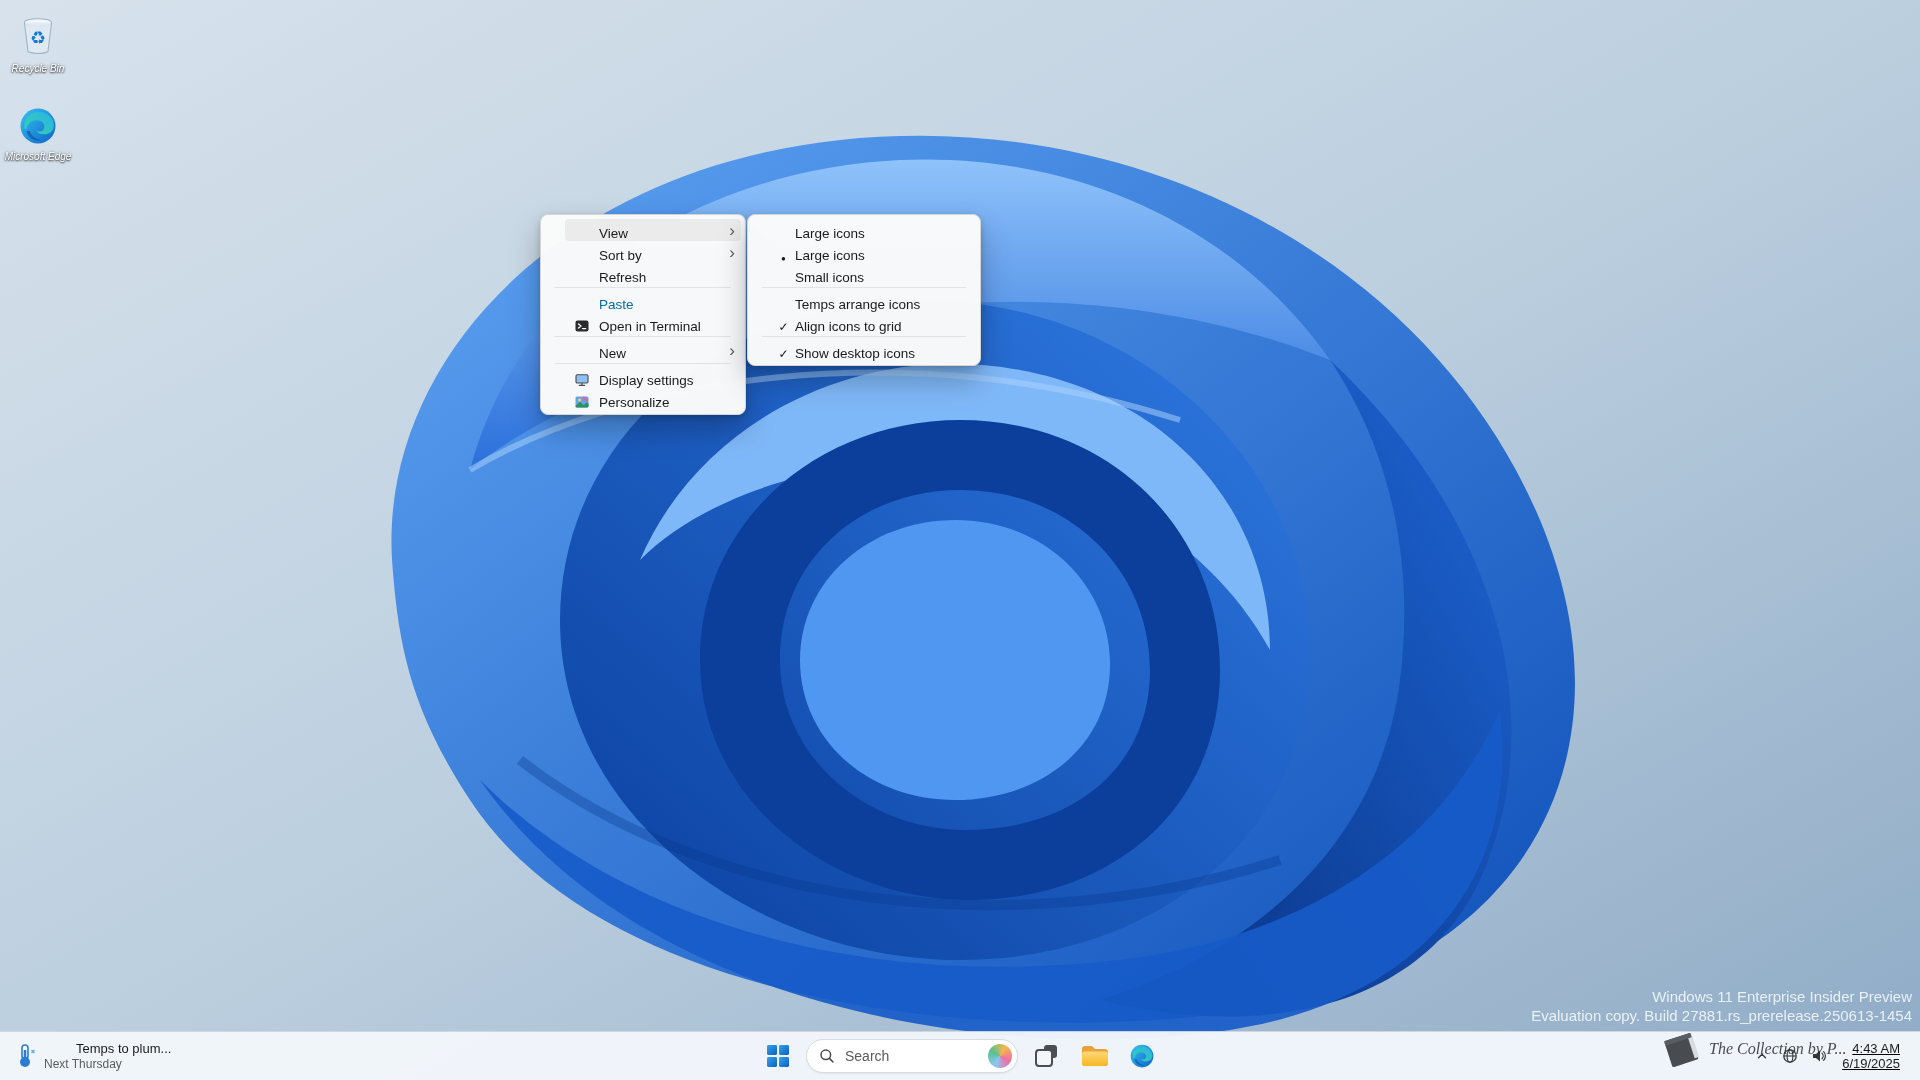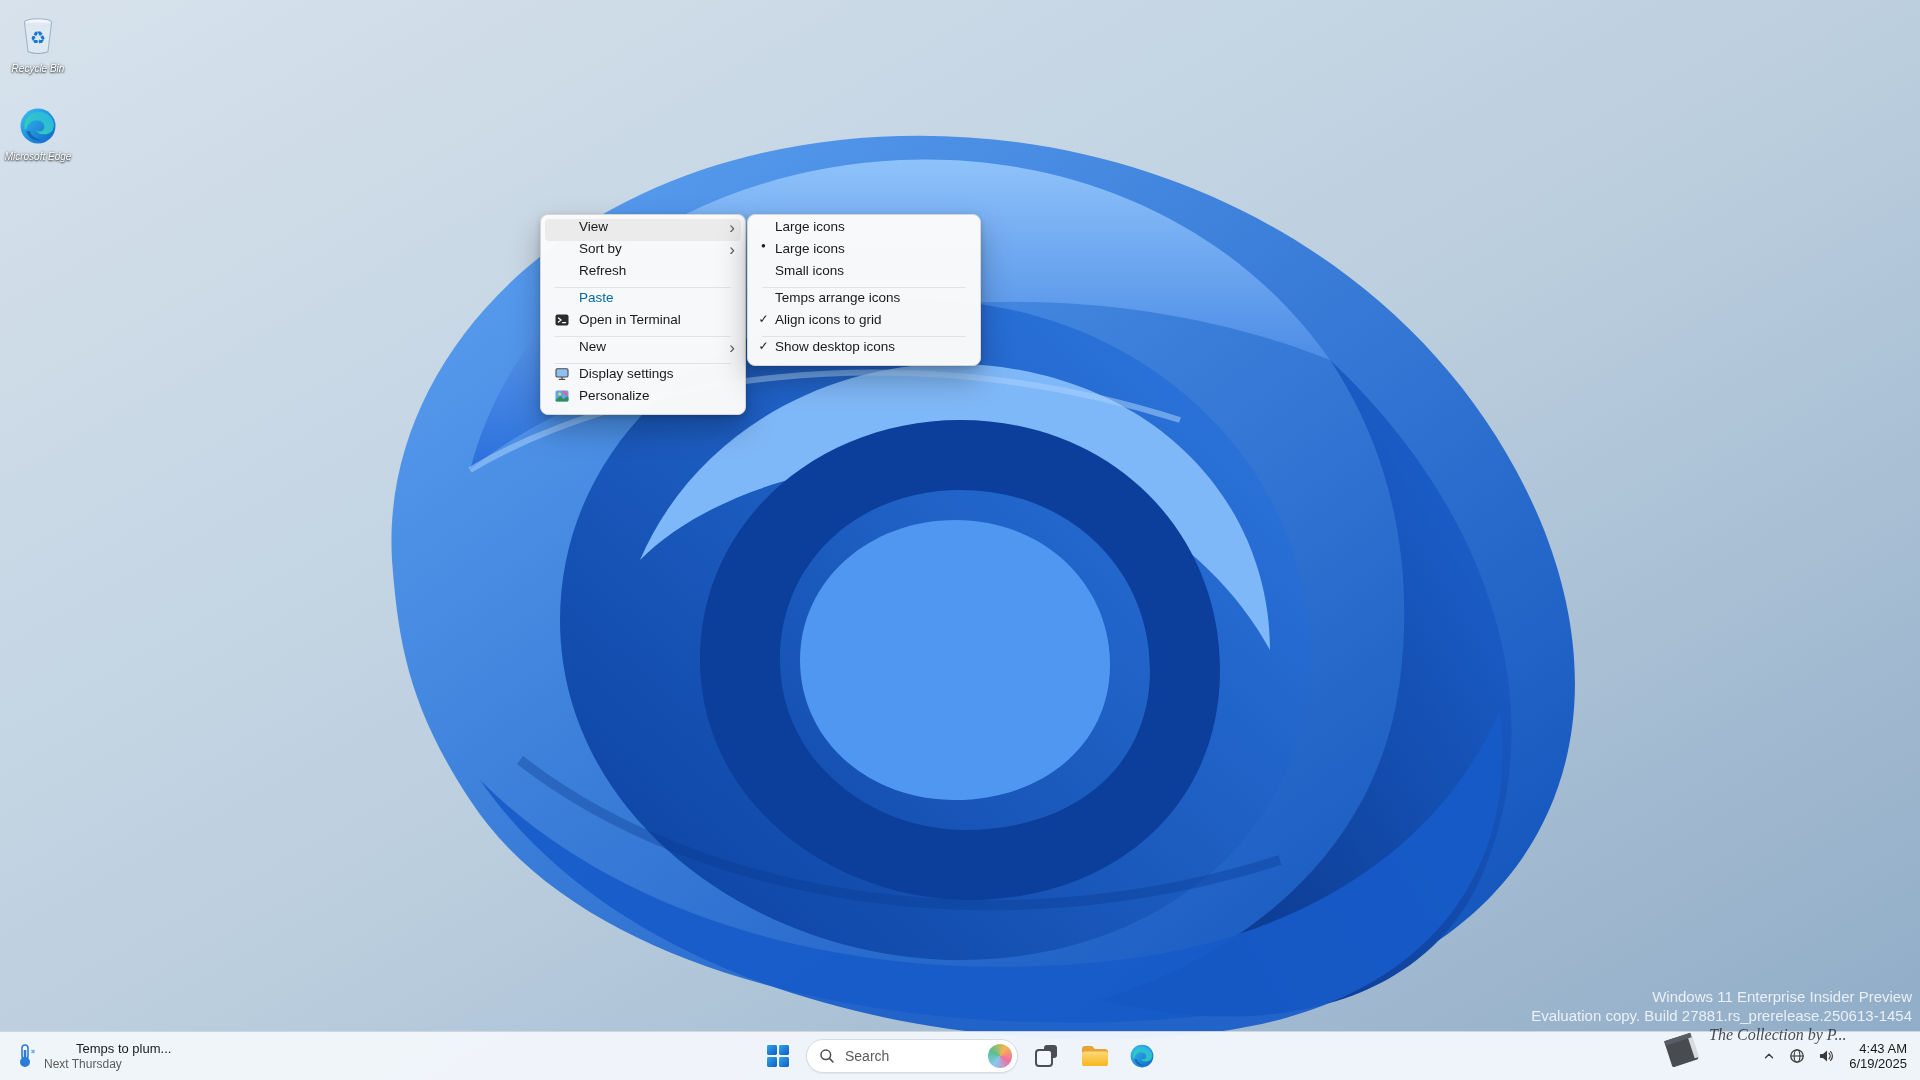--- a/index.html
+++ b/index.html
@@ -21,21 +21,21 @@
   #eval-watermark { position:absolute; right:8px; bottom:55px; text-align:right; z-index:2;
                     color:rgba(248,251,255,.85); font-size:15px; line-height:19px; }
 
   
   .w11-menu { position:absolute; background:rgba(250,250,250,.98); border:1px solid #d5d5d5;
               border-radius:8px; box-shadow:0 14px 30px rgba(0,0,0,.26), 0 2px 6px rgba(0,0,0,.16);
               padding:4px; box-sizing:border-box; z-index:20; }
   #context-menu { left:540px; top:214px; width:206px; }
   #view-submenu { left:747px; top:214px; width:234px; z-index:21; }
 
-  .menu-item { display:flex; align-items:flex-start; height:22px; border-radius:4px; padding:0 6px 0 0; }
+  .menu-item { display:flex; align-items:flex-end; height:22px; border-radius:4px; padding:0 6px 0 0;margin-left:20px; }
   .menu-item.selected { background:#ebebeb; }
   .mi-icon  { flex:0 0 34px; display:flex; align-items:center; justify-content:center; }
   .mi-label { flex:1; font-size:13.5px; color:#1a1a1a; white-space:nowrap; }
   .menu-item.disabled .mi-label { color:#0369a1; }
   .mi-chevron { font-size:17px; color:#5c5c5c; line-height:1; padding-bottom:2px; }
   .menu-sep { height:1px; background:#e3e3e3; margin:2px 10px; }
 
   .sm-check { flex:0 0 23px; text-align:center; font-size:12px; color:#1a1a1a; }
   .sm-check.radio { font-size:8px; }
   .sm-label { flex:1; font-size:13.5px; color:#1a1a1a; white-space:nowrap; }
@@ -59,26 +59,26 @@
                      font-family:inherit; font-size:14px; color:#4f4f4f; }
   #tb-search input::placeholder { color:#5a5a5a; opacity:1; }
   .sh-icon { flex:0 0 24px; width:24px; height:24px; border-radius:50%;
              background:conic-gradient(from 30deg, #f7b64e, #ee6fa2, #8cc7f2, #57c08e, #f7b64e); }
 
   .tv { position:relative; width:22px; height:22px; }
   .tv-back  { position:absolute; right:0; top:0; width:13px; height:13px; background:#4b4e53; border-radius:3px; }
   .tv-front { position:absolute; left:0; bottom:0; width:14px; height:14px; background:#f3f6fa;
               border:2px solid #4b4e53; border-radius:4px; }
 
-  #tb-tray { position:absolute; right:6px; top:4px; height:40px; display:flex; align-items:center; gap:3px; }
+  #tb-tray { position:absolute; right:13px; top:4px; height:40px; display:flex; align-items:center; gap:3px;text-decoration:underline; }
   .tray-btn { height:36px; padding:0 5px; display:flex; align-items:center; justify-content:center; border-radius:6px; }
   #tray-clock { text-align:right; font-size:13px; color:#1b1b1b; line-height:15px; padding:0 7px; }
 
   
-  #overlay-watermark { position:absolute; left:1660px; top:1026px; display:flex; align-items:flex-start; gap:5px;
+  #overlay-watermark { position:absolute; left:1660px; top:1026px; display:flex; align-items:center; gap:5px;
                        z-index:40; opacity:.82; pointer-events:none; }
   #overlay-watermark .ow-text { font-family:"Liberation Serif", serif; font-style:italic; font-size:16px;
                                 color:#24262b; white-space:nowrap; }
 </style>
 </head>
 <body>
 
 <div id="wallpaper">
   <svg width="1920" height="1080" viewBox="0 0 1920 1080" preserveAspectRatio="none">
     <defs>

